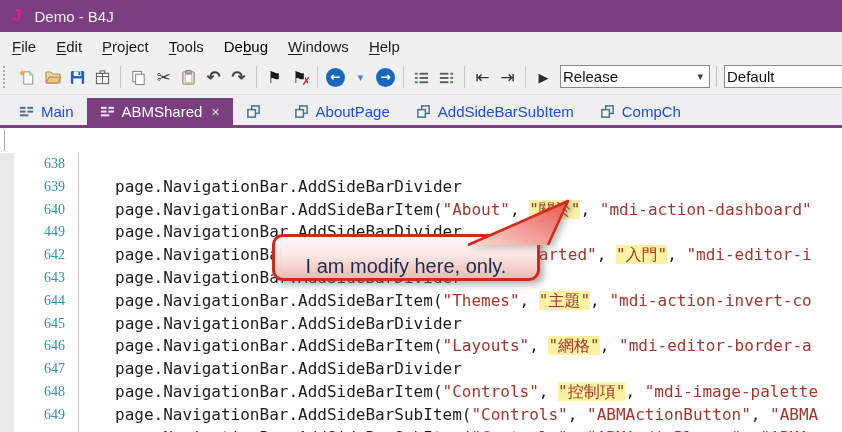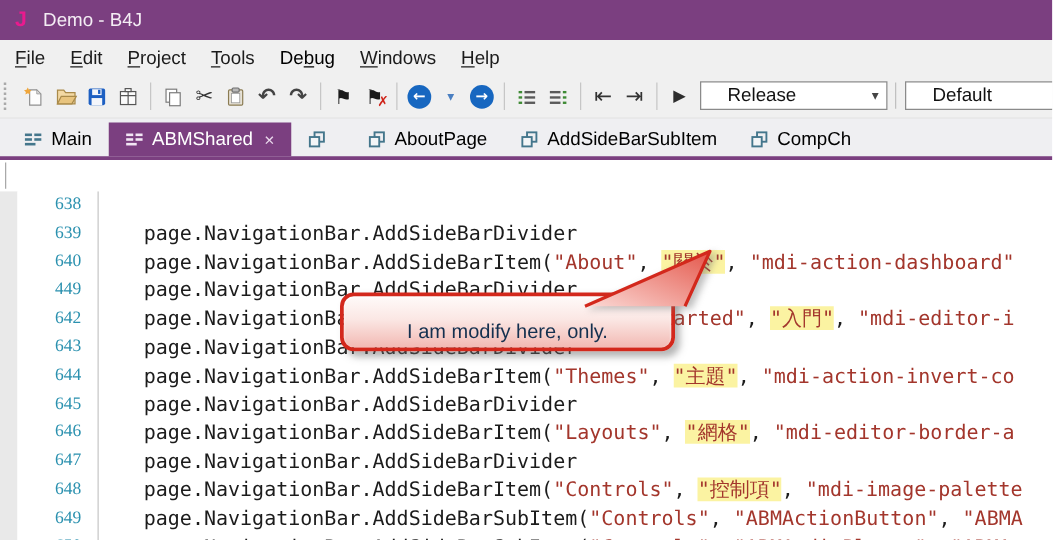--- a/index.html
+++ b/index.html
@@ -24,29 +24,29 @@
   .toolbar{position:absolute;top:60px;left:0;right:0;height:34px;background:#f0f0f0;
            border-bottom:1px solid #e2e2e2;display:flex;align-items:center;overflow:hidden;}
   .grip{width:6px;height:22px;border-left:2px dotted #a9a9a9;margin:0 4px 0 3px;}
   .ticon{width:25px;height:26px;display:flex;align-items:center;justify-content:center;
          font-family:"DejaVu Sans",sans-serif;font-size:16px;flex:0 0 auto;position:relative;}
   .tsep{width:1px;height:22px;background:#c6c6c6;margin:0 5px;flex:0 0 auto;}
   .circle-btn{width:19px;height:19px;border-radius:50%;background:#1767c0;color:#fff;
               display:flex;align-items:center;justify-content:center;font-size:12px;font-weight:bold;}
   .bm-x{position:absolute;right:1px;bottom:2px;color:#cf2218;font-size:11px;font-weight:bold;}
   .combo{position:absolute;top:5px;height:23px;background:#fff;border:1px solid #8a8a8a;
-         display:flex;align-items:center;font-size:15px;color:#111;padding-left:21px;box-sizing:border-box;}
+         display:flex;align-items:center;font-size:15px;color:#111;padding-left:2px;box-sizing:border-box;}
   .combo .caret{margin-left:auto;padding-right:6px;color:#444;font-size:11px;font-family:"DejaVu Sans",sans-serif;}
   .combo-sep{position:absolute;left:716px;top:6px;width:1px;height:21px;background:#c0c0c0;}
 
   
   .tabbar{position:absolute;top:95px;left:0;right:0;height:30px;background:#efeff2;
           display:flex;align-items:flex-end;padding-left:6px;border-bottom:3px solid var(--accent);
           box-sizing:content-box;}
-  .tab{height:27px;display:flex;align-items:center;padding:0 13px;font-size:15px;color:#000000;
+  .tab{height:27px;display:flex;align-items:center;padding:0 13px;font-size:15px;color:#1d4ed8;
        white-space:nowrap;flex:0 0 auto;}
   .tab .ticn{margin-right:7px;display:flex;align-items:center;}
   .tab.active{background:var(--accent);color:#fff;text-align:right;}
   .tab .close{margin-left:9px;color:#ead9ec;font-size:14px;}
 
   
   .editor{position:absolute;top:128px;left:0;right:0;bottom:0;background:#fff;}
   .topband{position:absolute;top:0;left:0;right:0;height:25px;background:#fff;}
   .band-tick{position:absolute;top:2px;left:4px;width:1px;height:21px;background:#a9a9a9;}
   .content{position:absolute;top:25px;left:0;right:0;bottom:0;overflow:hidden;}
@@ -60,21 +60,21 @@
   .code-row{height:22.8px;line-height:22.8px;white-space:pre;padding-left:36px;}
   .seg-s{color:var(--str);}
   .seg-h{color:var(--str);background:var(--hl);}
 
   
   .callout-box{position:absolute;left:272px;top:81px;width:268px;height:47px;box-sizing:border-box;
                border:3px solid #d3281c;border-radius:11px;
                background:linear-gradient(180deg,#fefaf9 0%,#fbe7e4 45%,#f2b9b3 100%);
                box-shadow:4px 4px 6px rgba(110,110,110,.5), inset 0 1px 2px #fff;
                display:flex;align-items:center;justify-content:center;z-index:5;}
-  .callout-text{font-size:16px;color:#14304f;margin-top:17px;}
+  .callout-text{font-size:20px;color:#14304f;margin-top:17px;}
   .tail-svg{position:absolute;left:0;top:0;z-index:6;pointer-events:none;
             filter:drop-shadow(4px 2px 3px rgba(110,110,110,.45));}
 </style>
 </head>
 <body>
 
 <div class="window">
 
   <div class="titlebar">
     <span class="logo">J</span>

